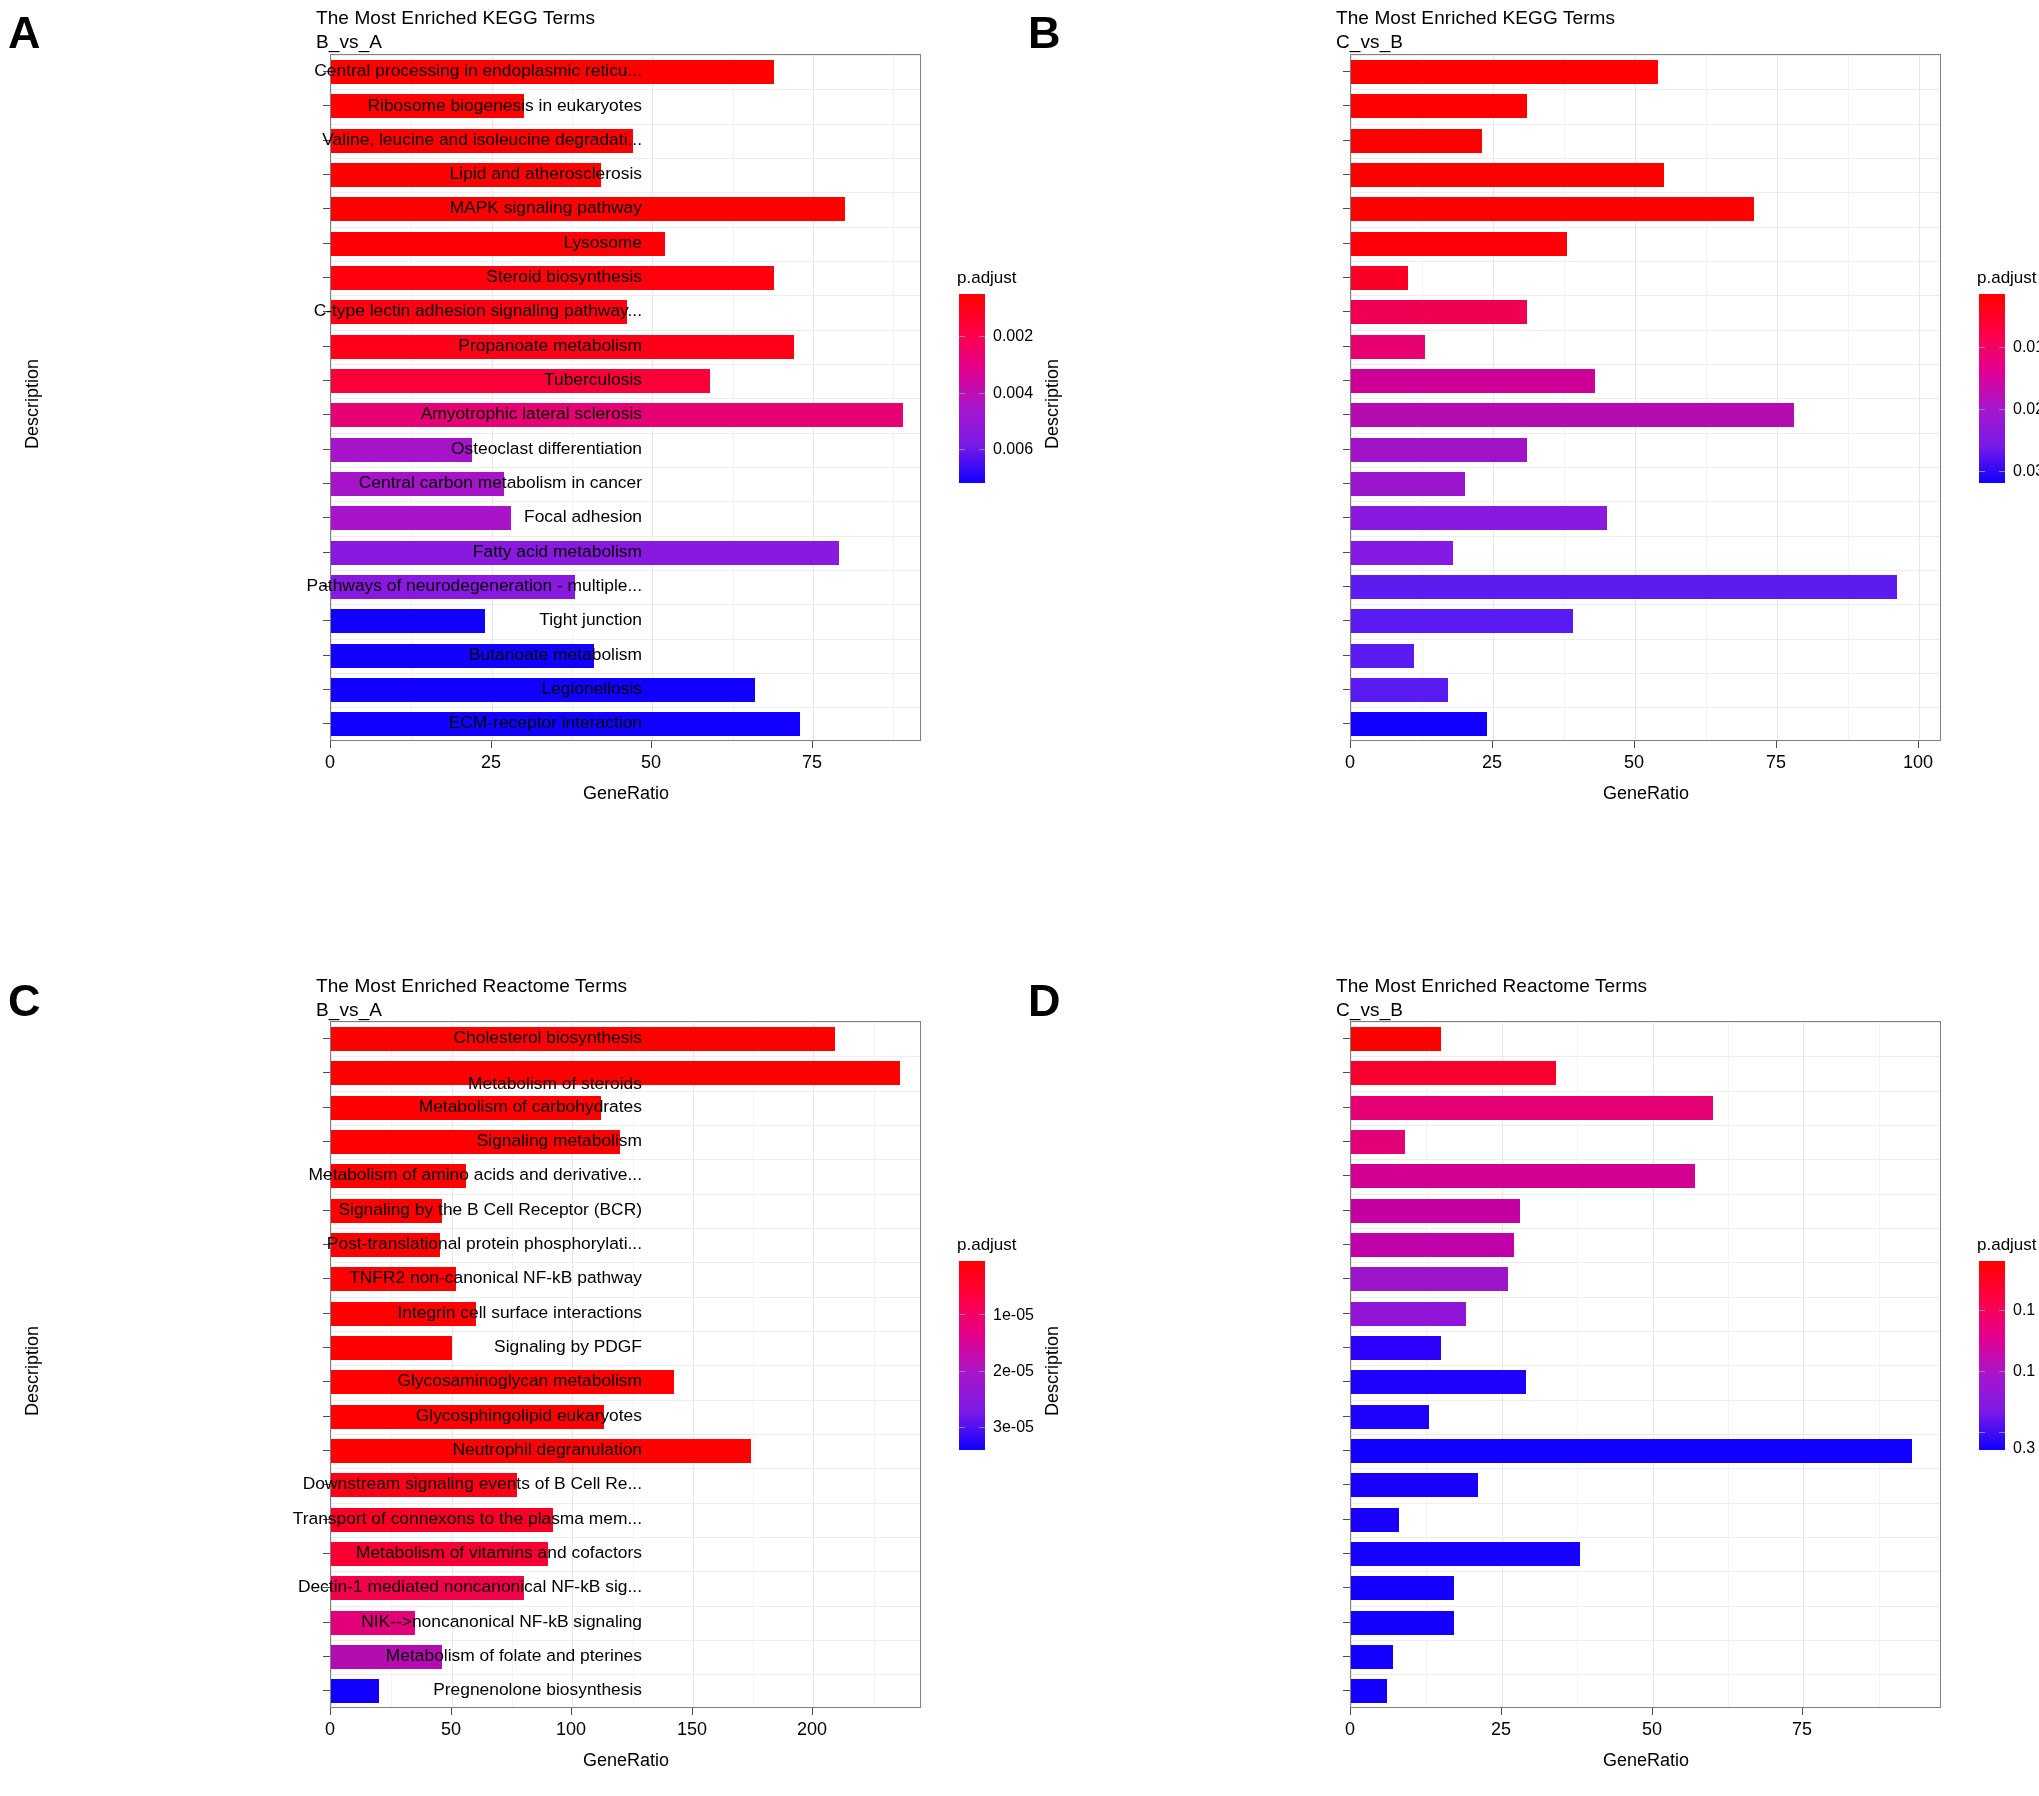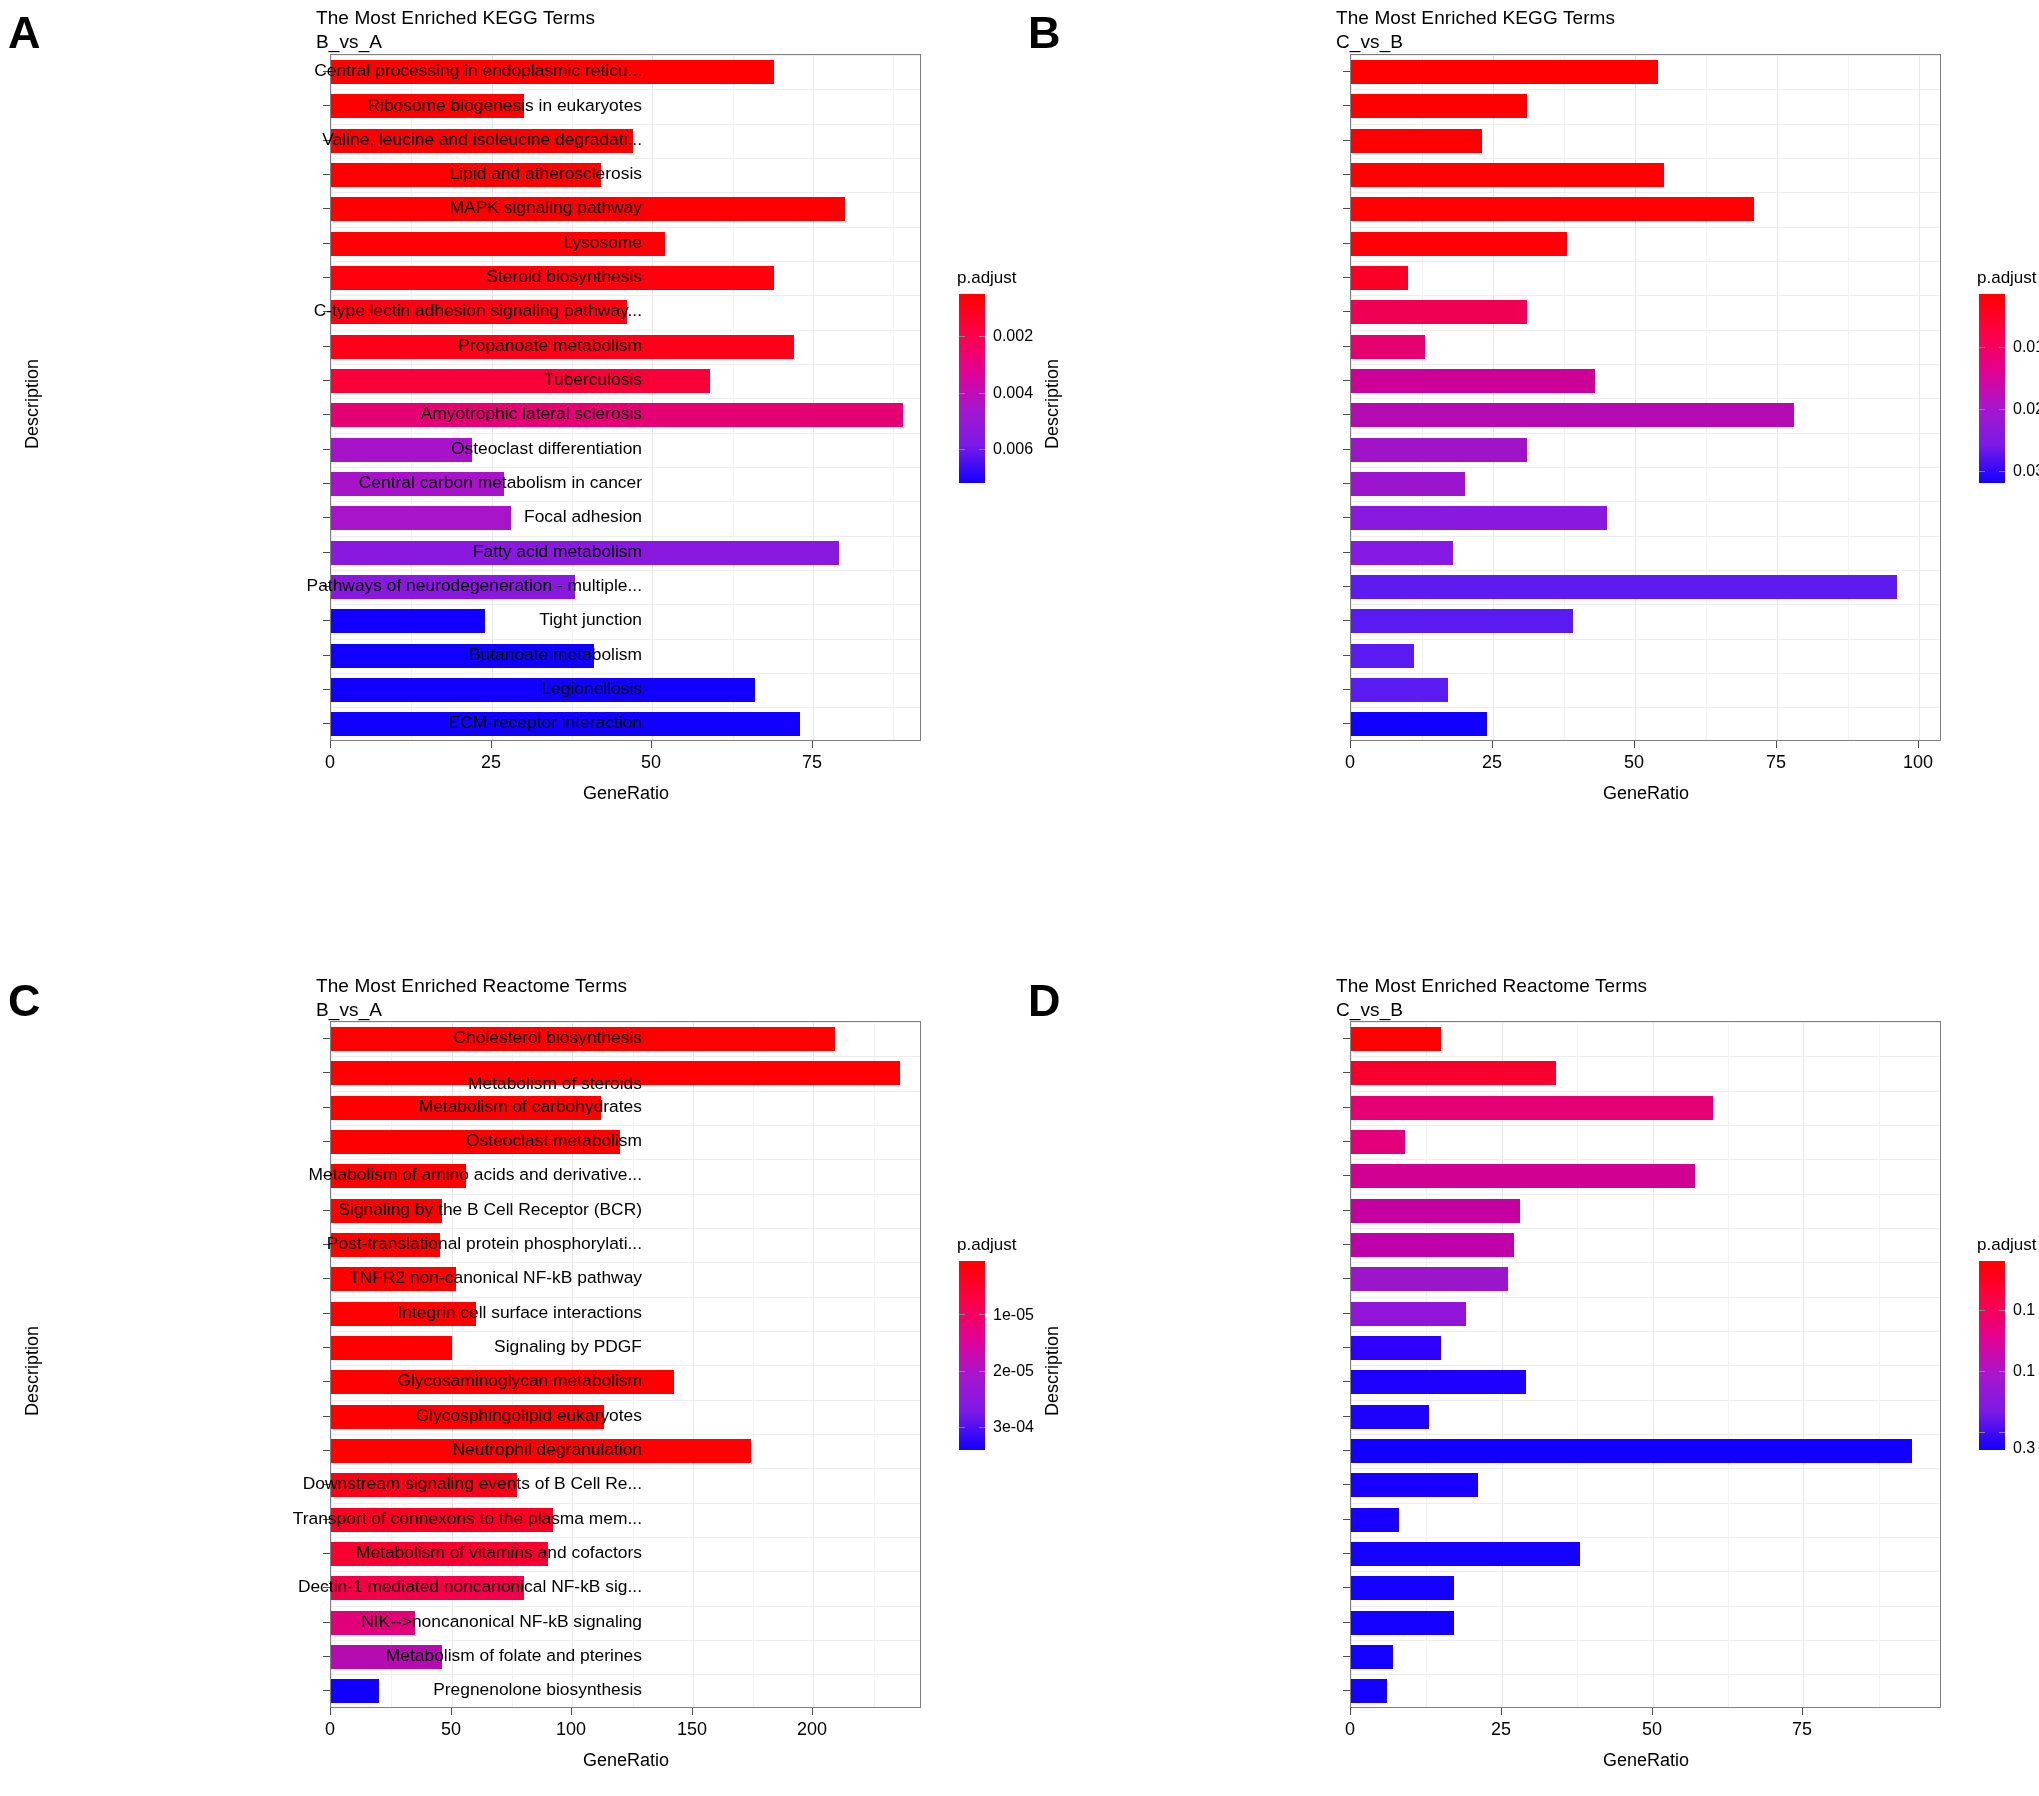--- a/index.html
+++ b/index.html
@@ -409,21 +409,21 @@
           <div class="legend-title" style="left: 0px; top: 0px;">p.adjust</div>
           <div class="legend-ramp" style="left: 2px; top: 26px; height: 189px; background: linear-gradient(rgb(255, 0, 0), rgb(255, 0, 68), rgb(227, 0, 143), rgb(168, 22, 204), rgb(122, 26, 230), rgb(17, 0, 255));"></div>
           <div class="legend-tick" style="left: 2px; top: 79px;"></div>
           <div class="legend-tick" style="left: 22px; top: 79px;"></div>
           <div class="legend-label" style="left: 36px; top: 71px;">1e-05</div>
           <div class="legend-tick" style="left: 2px; top: 136px;"></div>
           <div class="legend-tick" style="left: 22px; top: 136px;"></div>
           <div class="legend-label" style="left: 36px; top: 127px;">2e-05</div>
           <div class="legend-tick" style="left: 2px; top: 192px;"></div>
           <div class="legend-tick" style="left: 22px; top: 192px;"></div>
-          <div class="legend-label" style="left: 36px; top: 183px;">3e-04</div>
+          <div class="legend-label" style="left: 36px; top: 183px;">3e-05</div>
         </div>
       </div>
   </div>
 
   <div class="panel" id="panel-D">
     <div class="panel-letter">D</div>
     <div class="chart-title">The Most Enriched Reactome Terms
 C_vs_B</div>
     <div class="plot-wrap">
         <div class="ylab" style="left: 22px; top: 401px;">Description</div>
@@ -474,21 +474,21 @@
           <div class="bar" style="top: 520px; height: 24px; width: 229px; background: rgb(22, 0, 254);"></div>
           <div class="bar" style="top: 554px; height: 24px; width: 103px; background: rgb(20, 0, 255);"></div>
           <div class="bar" style="top: 589px; height: 24px; width: 103px; background: rgb(20, 0, 255);"></div>
           <div class="bar" style="top: 623px; height: 24px; width: 42px; background: rgb(19, 0, 255);"></div>
           <div class="bar" style="top: 657px; height: 24px; width: 36px; background: rgb(19, 0, 255);"></div>
         </div>
         <div class="cats" style="width: 320px;">
           <div class="cat" style="top: 14px; right: 698px;">Cholesterol biosynthesis</div>
           <div class="cat" style="top: 60px; right: 698px;">Metabolism of steroids</div>
           <div class="cat" style="top: 83px; right: 698px;">Metabolism of carbohydrates</div>
-          <div class="cat" style="top: 117px; right: 698px;">Osteoclast metabolism</div>
+          <div class="cat" style="top: 117px; right: 698px;">Signaling metabolism</div>
           <div class="cat" style="top: 151px; right: 698px;">Metabolism of amino acids and derivative...</div>
           <div class="cat" style="top: 186px; right: 698px;">Signaling by the B Cell Receptor (BCR)</div>
           <div class="cat" style="top: 220px; right: 698px;">Post-translational protein phosphorylati...</div>
           <div class="cat" style="top: 254px; right: 698px;">TNFR2 non-canonical NF-kB pathway</div>
           <div class="cat" style="top: 289px; right: 698px;">Integrin cell surface interactions</div>
           <div class="cat" style="top: 323px; right: 698px;">Signaling by PDGF</div>
           <div class="cat" style="top: 357px; right: 698px;">Glycosaminoglycan metabolism</div>
           <div class="cat" style="top: 392px; right: 698px;">Glycosphingolipid eukaryotes</div>
           <div class="cat" style="top: 426px; right: 698px;">Neutrophil degranulation</div>
           <div class="cat" style="top: 460px; right: 698px;">Downstream signaling events of B Cell Re...</div>

